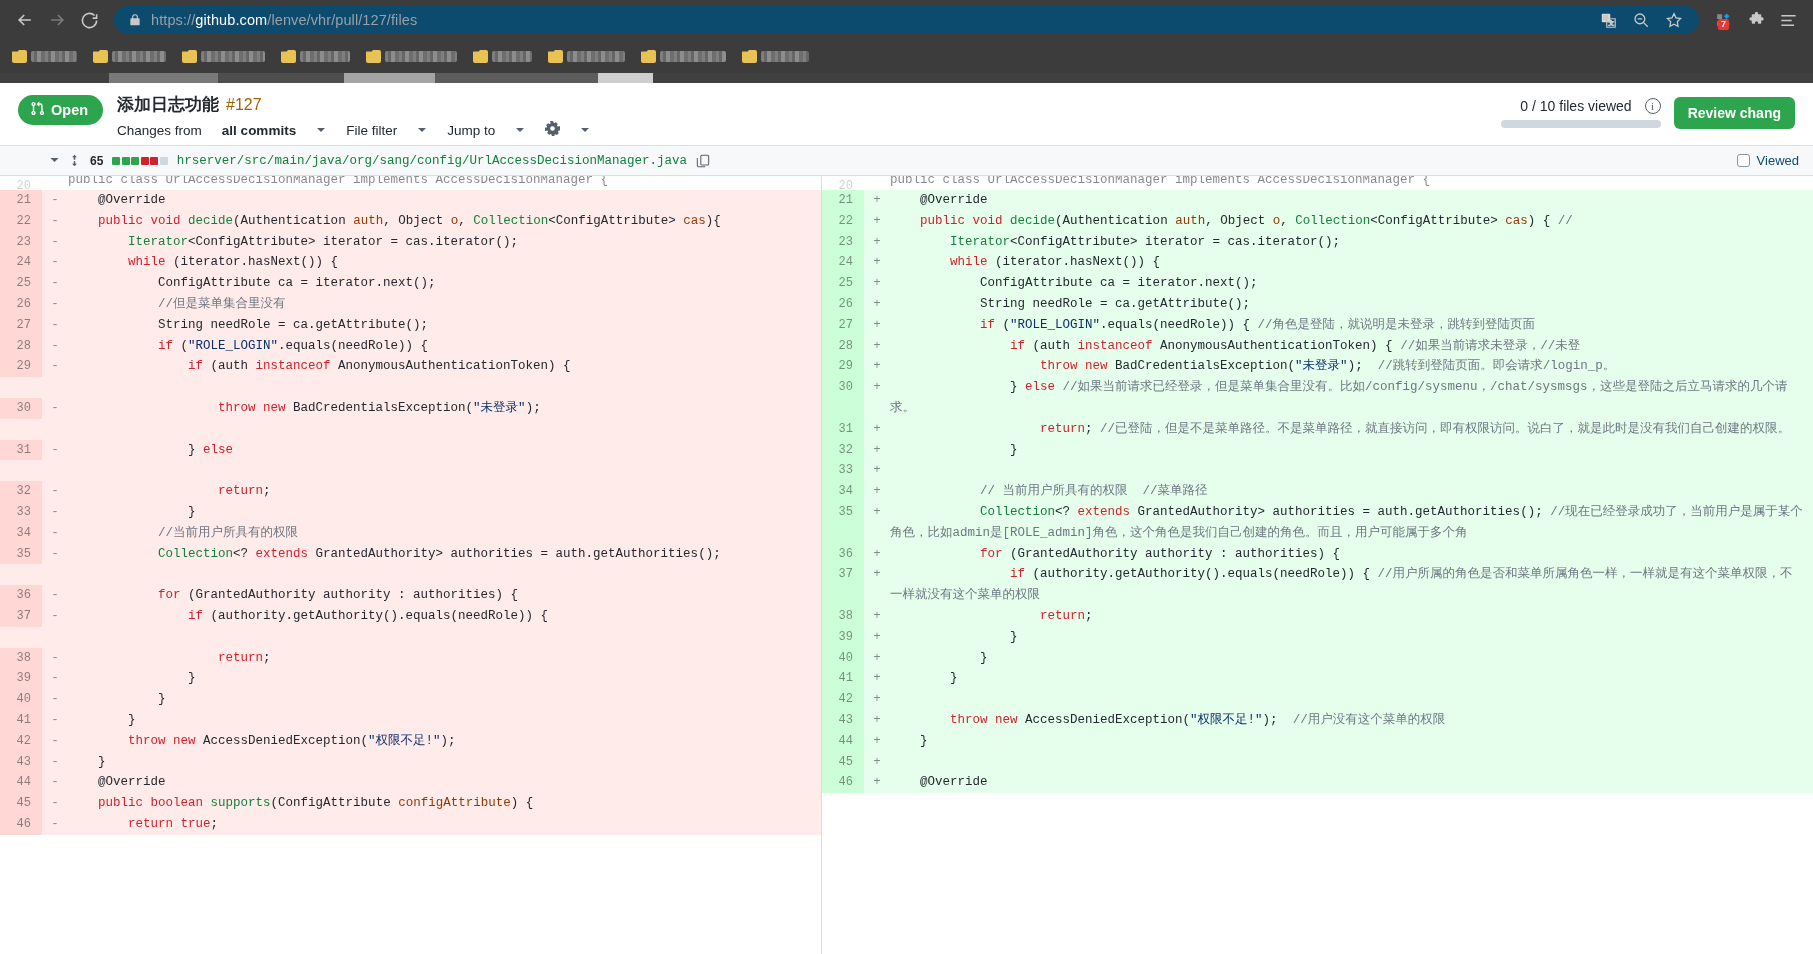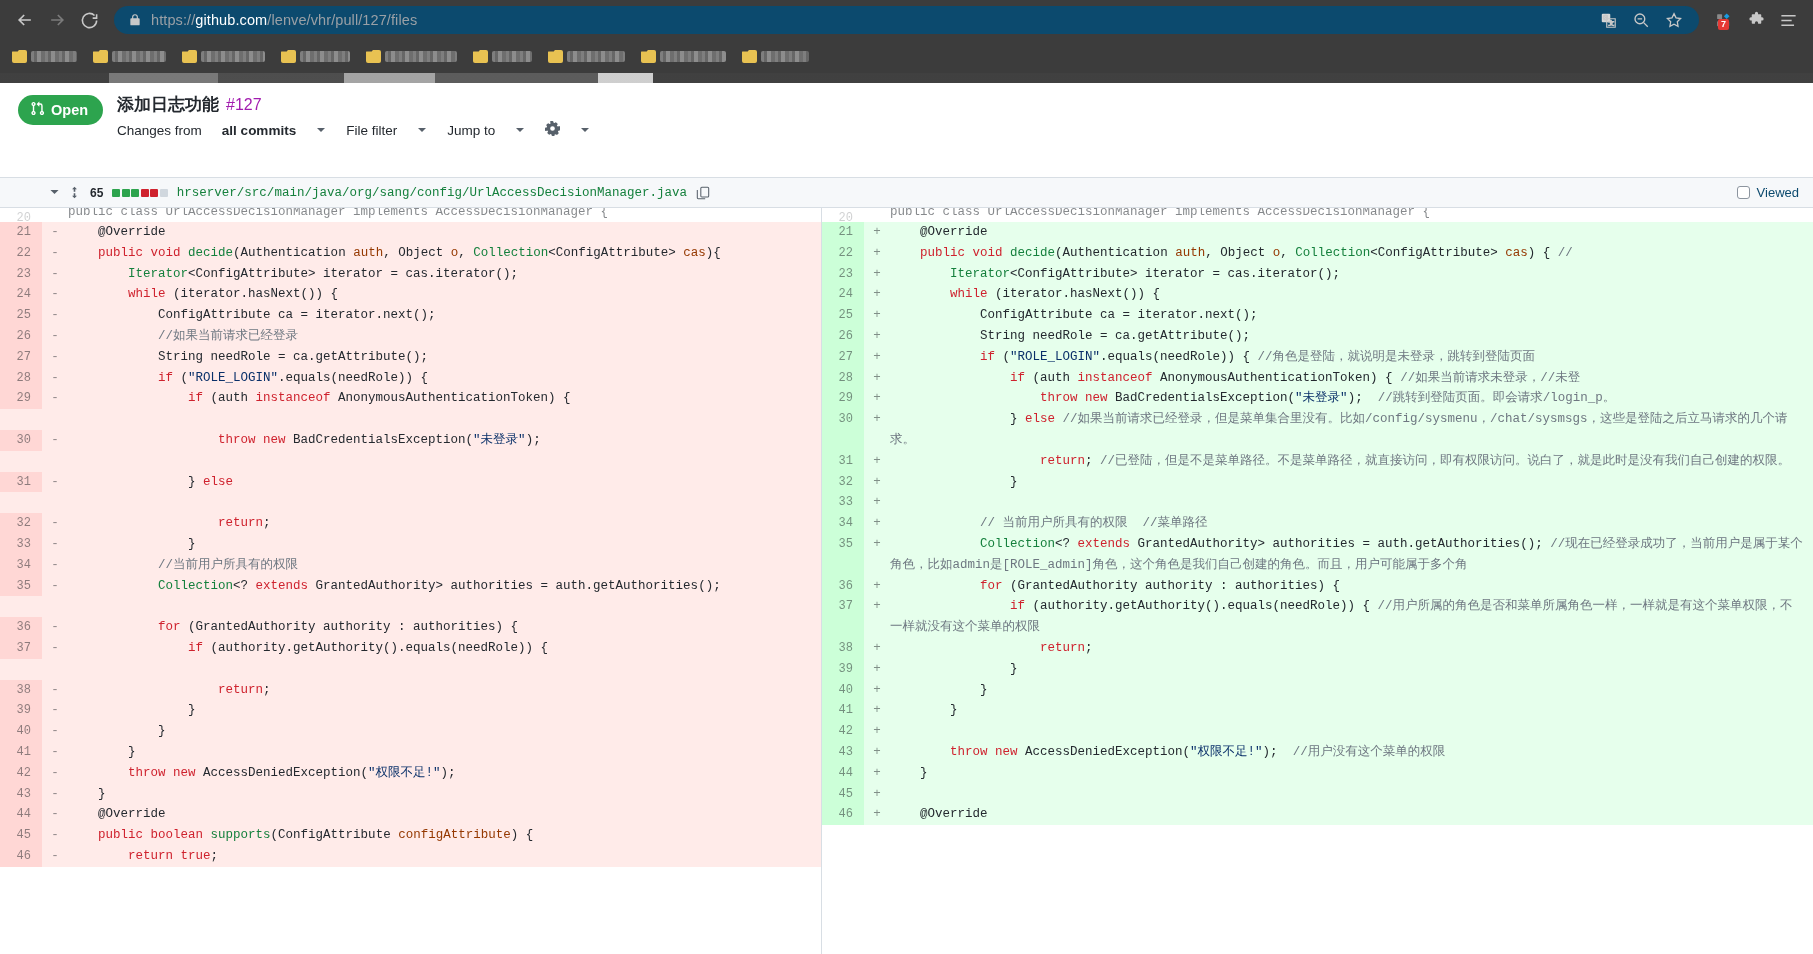--- a/index.html
+++ b/index.html
@@ -72,21 +72,21 @@
   }
   #state-badge {
     display: inline-flex; align-items: center; gap: 6px;
     background: #2da44e; color: #fff; border-radius: 18px;
     padding: 6px 15px 6px 12px; font-size: 14.5px; font-weight: 600;
     flex: 0 0 auto; margin-top: 2px;
   }
   #pr-titleblock { flex: 1 1 auto; min-width: 0; }
   #pr-title-row { display: flex; align-items: baseline; gap: 7px; }
   #pr-title { font-size: 17px; color: #24292f; font-weight: 600; }
-  #pr-number { font-size: 16px; color: #a21caf; font-weight: 400; }
+  #pr-number { font-size: 16px; color: #a16207; font-weight: 400; }
   #pr-subnav {
     display: flex; align-items: center; gap: 21px;
     margin-top: 5px; font-size: 13.5px; color: #24292f;
   }
   .subnav-item { display: inline-flex; align-items: center; gap: 20px; }
   .subnav-item b { font-weight: 600; }
   .caret {
     width: 0; height: 0; border-left: 4px solid transparent;
     border-right: 4px solid transparent; border-top: 4px solid #57606a;
     display: inline-block; margin-left: 1px;
@@ -109,21 +109,21 @@
   }
   #review-btn {
     background: #2da44e; color: #fff; font-size: 14px; font-weight: 600;
     border: none; border-radius: 6px; padding: 8px 14px; white-space: nowrap;
   }
 
   
   #file-header {
     display: flex; align-items: center; gap: 9px;
     padding: 7px 14px 7px 46px; border-top: 1px solid #d8dee4;
-    background: #f6f8fa; position: relative; margin-top: 32px;
+    background: #f6f8fa; position: relative;
   }
   #collapse-chevron {
     position: absolute; left: 48px; top: 50%; transform: translateY(-50%);
     color: #57606a;
   }
   #expand-icon { margin-left: 22px; color: #57606a; display: flex; }
   #diff-count { font-size: 12px; color: #24292f; font-weight: 600; }
   #diffstat { display: flex; gap: 1.5px; }
   .dsq { width: 8px; height: 8px; border-radius: 1px; }
   .dsq.add { background: #2da44e; }
@@ -330,20 +330,30 @@
           <span>
             <svg width="15" height="15" viewBox="0 0 16 16" fill="#57606a">
                 <path d="M8 0a1 1 0 0 1 .98.804l.2 1.01c.33.1.64.23.94.39l.83-.58a1 1 0 0 1 1.28.11l.93.93a1 1 0 0 1 .11 1.28l-.58.83c.16.3.29.61.39.94l1.01.2A1 1 0 0 1 16 8v1.31a1 1 0 0 1-.8.98l-1.02.2c-.1.33-.23.64-.39.94l.58.83a1 1 0 0 1-.11 1.28l-.93.93a1 1 0 0 1-1.28.11l-.83-.58c-.3.16-.61.29-.94.39l-.2 1.01A1 1 0 0 1 8 16a1 1 0 0 1-.98-.8l-.2-1.02c-.33-.1-.64-.23-.94-.39l-.83.58a1 1 0 0 1-1.28-.11l-.93-.93a1 1 0 0 1-.11-1.28l.58-.83c-.16-.3-.29-.61-.39-.94l-1.01-.2A1 1 0 0 1 0 9.31V8a1 1 0 0 1 .8-.98l1.02-.2c.1-.33.23-.64.39-.94l-.58-.83a1 1 0 0 1 .11-1.28l.93-.93a1 1 0 0 1 1.28-.11l.83.58c.3-.16.61-.29.94-.39l.2-1.01A1 1 0 0 1 8 0zm0 5.5a2.5 2.5 0 1 0 0 5 2.5 2.5 0 0 0 0-5z"></path>
               </svg>
           </span>
           <i class="caret"></i>
         </span>
       </div>
     </div>
 
+    <div id="pr-right">
+      <div id="files-viewed-wrap">
+        <div id="files-viewed-row">
+          <span id="files-viewed-text">0 / 10 files viewed</span>
+          <span id="info-icon">i</span>
+        </div>
+        <div id="viewed-progress" style="background: linear-gradient(90deg, rgb(45, 164, 78) 0px, rgb(45, 164, 78) 0%, rgb(208, 215, 222) 0%, rgb(208, 215, 222) 100%);"></div>
+      </div>
+      <button id="review-btn">Review chang</button>
+    </div>
   </div>
 
   <div id="file-header">
     <span id="collapse-chevron">
       <svg width="13" height="13" viewBox="0 0 16 16" fill="currentColor">
           <path d="M8 11L3 6h10z"></path>
         </svg>
     </span>
     <span id="expand-icon">
       <svg width="13" height="13" viewBox="0 0 16 16" fill="currentColor">
@@ -401,21 +411,21 @@
             <span class="ccode"><span class="t">        </span><span class="k">while</span><span class="t"> (iterator.hasNext()) {</span></span>
           </div>
           <div class="drow del">
             <span class="lnum">25</span>
             <span class="marker">-</span>
             <span class="ccode"><span class="t">            ConfigAttribute ca = iterator.next();</span></span>
           </div>
           <div class="drow del">
             <span class="lnum">26</span>
             <span class="marker">-</span>
-            <span class="ccode"><span class="c">            //如果当前请求已经登录</span></span>
+            <span class="ccode"><span class="c">            //但是菜单集合里没有</span></span>
           </div>
           <div class="drow del">
             <span class="lnum">27</span>
             <span class="marker">-</span>
             <span class="ccode"><span class="t">            String needRole = ca.getAttribute();</span></span>
           </div>
           <div class="drow del">
             <span class="lnum">28</span>
             <span class="marker">-</span>
             <span class="ccode"><span class="t">            </span><span class="k">if</span><span class="t"> (</span><span class="s">"ROLE_LOGIN"</span><span class="t">.equals(needRole)) {</span></span>

